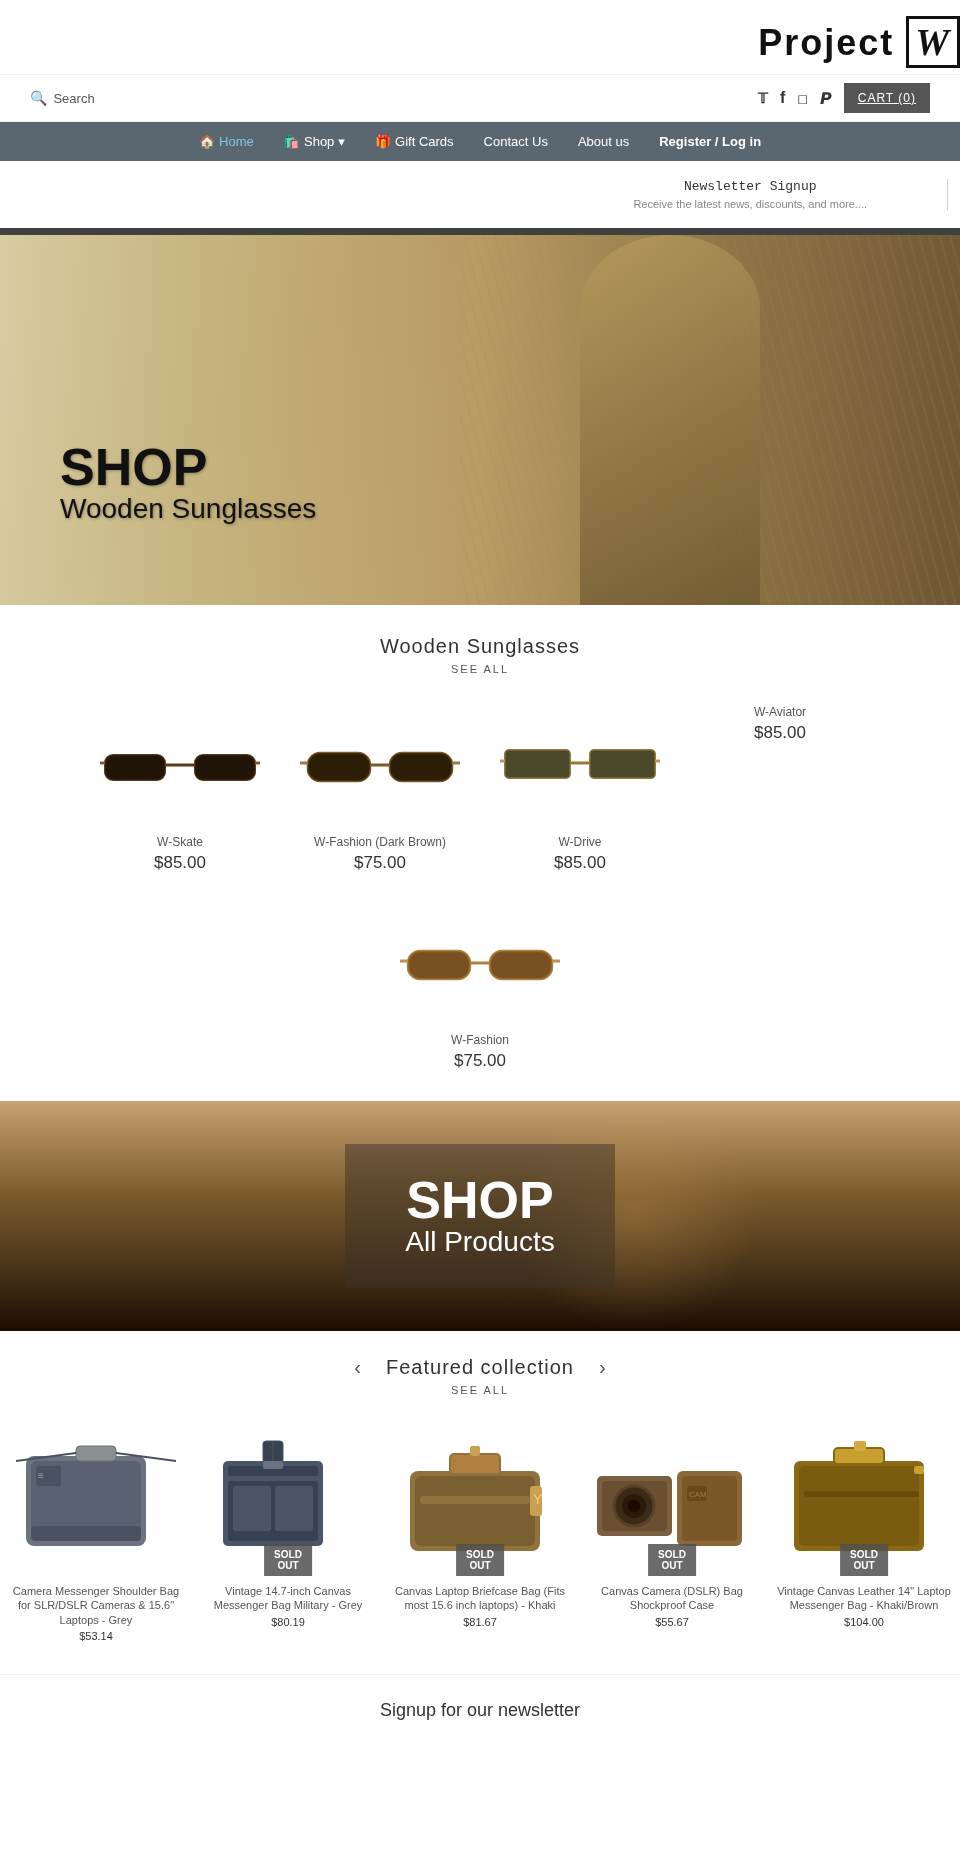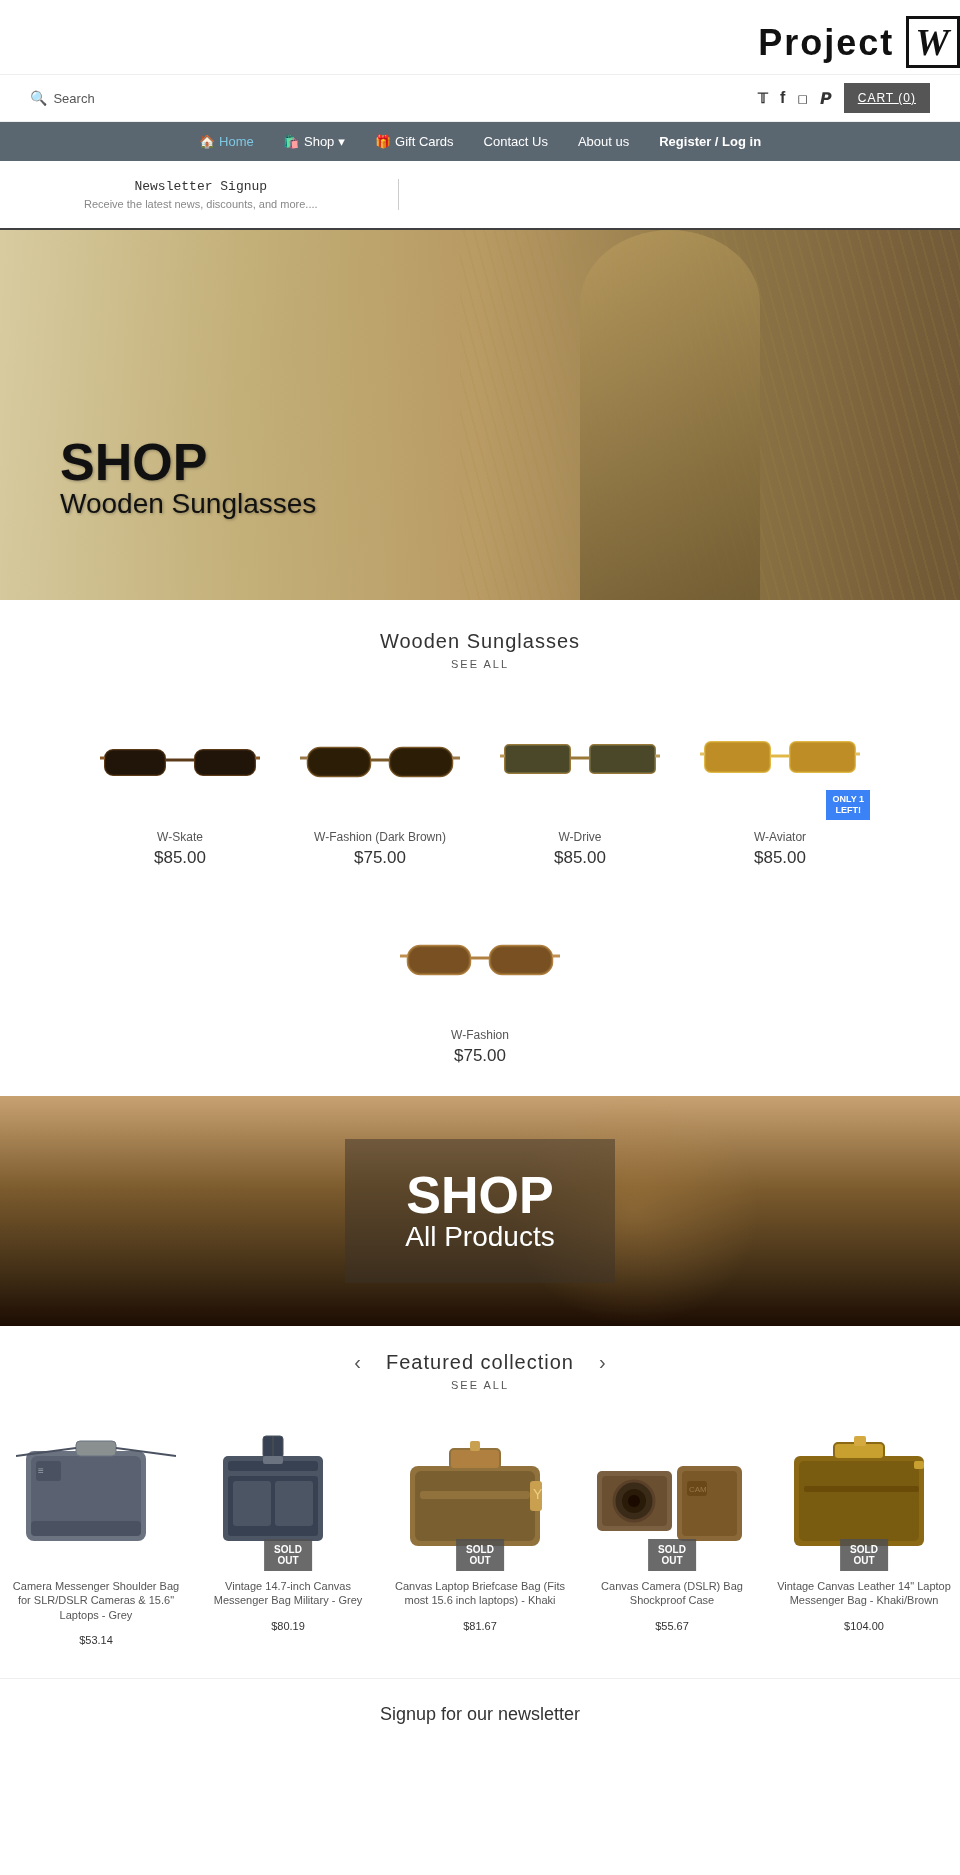--- a/index.html
+++ b/index.html
@@ -16,21 +16,21 @@
     .social-icons { display: flex; gap: 12px; align-items: center; }
     .social-icon { font-size: 16px; color: #333; cursor: pointer; }
     .cart-btn { background: #555; color: #fff; padding: 8px 14px; font-size: 12px; cursor: pointer; border: none; letter-spacing: 1px; text-decoration: underline; }
 
     
     .main-nav { background: #5a6670; display: flex; justify-content: center; gap: 30px; padding: 12px 0; }
     .nav-item { color: #fff; font-size: 13px; cursor: pointer; text-decoration: none; display: flex; align-items: center; gap: 4px; }
     .nav-item.active { color: #7ec8e3; }
 
     
-    .promo-bar { display: flex; justify-content: space-between; padding: 18px 4px; border-bottom: 2px solid #404040; }
+    .promo-bar { display: flex; justify-content: flex-end; padding: 18px 12px; border-bottom: 7px solid #404040; }
     .promo-item { text-align: center; padding: 0 80px; }
     .promo-item:first-child { border-right: 1px solid #ccc; }
     .promo-title { font-family: 'Courier New', monospace; font-size: 13px; color: #333; }
     .promo-sub { font-size: 11px; color: #888; margin-top: 4px; }
 
     
     .hero-banner { width: 960px; height: 370px; background: linear-gradient(135deg, #d4c5a0 0%, #b8a87a 30%, #c8b890 60%, #a09060 100%); position: relative; overflow: hidden; display: flex; align-items: center; }
     .hero-text { position: absolute; left: 60px; bottom: 80px; color: #fff; text-shadow: 1px 1px 3px rgba(0,0,0,0.3); }
     .hero-shop { font-size: 52px; font-weight: 900; color: #111; line-height: 1; }
     .hero-sub { font-size: 28px; color: #111; }
@@ -59,21 +59,21 @@
 
     
     .featured-header { display: flex; align-items: center; justify-content: center; gap: 20px; margin: 25px 0 5px; }
     .featured-title { font-size: 20px; font-weight: 400; letter-spacing: 1px; color: #333; }
     .nav-arrow { font-size: 20px; color: #555; cursor: pointer; padding: 0 5px; }
 
     
     .bag-grid { display: flex; gap: 0; padding: 10px 0 30px; overflow: hidden; }
     .bag-card { width: 192px; min-width: 192px; text-align: center; cursor: pointer; padding: 0 8px; }
     .bag-img-wrap { width: 176px; height: 150px; display: flex; align-items: center; justify-content: center; position: relative; margin-bottom: 8px; overflow: hidden; }
-    .bag-name { font-size: 11px; color: #555; margin-bottom: 12px; line-height: 1.3; }
+    .bag-name { font-size: 11px; color: #555; margin-bottom: 3px; line-height: 1.3; }
     .bag-price { font-size: 11px; color: #333; }
 
     
     .newsletter-bar { text-align: center; padding: 25px 0; border-top: 1px solid #eee; margin-top: 2px; }
     .newsletter-title { font-size: 18px; color: #333; }
   </style>
 </head>
 <body>
 
 <header class="site-header">
@@ -189,33 +189,20 @@
           <line x1="155" y1="26" x2="160" y2="26" stroke="#ba9858" stroke-width="3"></line>
           <rect x="5" y="15" width="65" height="28" rx="4" ry="4" fill="rgba(60,80,60,0.5)"></rect>
           <rect x="90" y="15" width="65" height="28" rx="4" ry="4" fill="rgba(60,80,60,0.5)"></rect>
         </svg>
       </div>
       <div class="product-name">W-Drive</div>
       <div class="product-price">$85.00</div>
     </div>
 
     <div class="product-card">
-      <div class="product-img-wrap">
-        <svg class="glasses-img" viewBox="0 0 160 60">
-          <rect x="5" y="12" width="65" height="30" rx="6" ry="6" fill="#c89838" stroke="#e0b848" stroke-width="2"></rect>
-          <rect x="90" y="12" width="65" height="30" rx="6" ry="6" fill="#c89838" stroke="#e0b848" stroke-width="2"></rect>
-          <line x1="70" y1="26" x2="90" y2="26" stroke="#e0b848" stroke-width="3"></line>
-          <line x1="0" y1="24" x2="5" y2="24" stroke="#e0c060" stroke-width="3"></line>
-          <line x1="155" y1="24" x2="160" y2="24" stroke="#e0c060" stroke-width="3"></line>
-          <rect x="5" y="12" width="65" height="30" rx="6" ry="6" fill="rgba(180,130,20,0.5)"></rect>
-          <rect x="90" y="12" width="65" height="30" rx="6" ry="6" fill="rgba(180,130,20,0.5)"></rect>
-        </svg>
-        <div class="badge-only1" style="white-space:pre-line;">ONLY 1
-LEFT!</div>
-      </div>
       <div class="product-name">W-Aviator</div>
       <div class="product-price">$85.00</div>
     </div>
 
   </div>
 
   <div style="display:flex; justify-content:center; margin-bottom:30px;">
     <div class="product-card">
       <div class="product-img-wrap">
         <svg class="glasses-img" viewBox="0 0 160 60">

